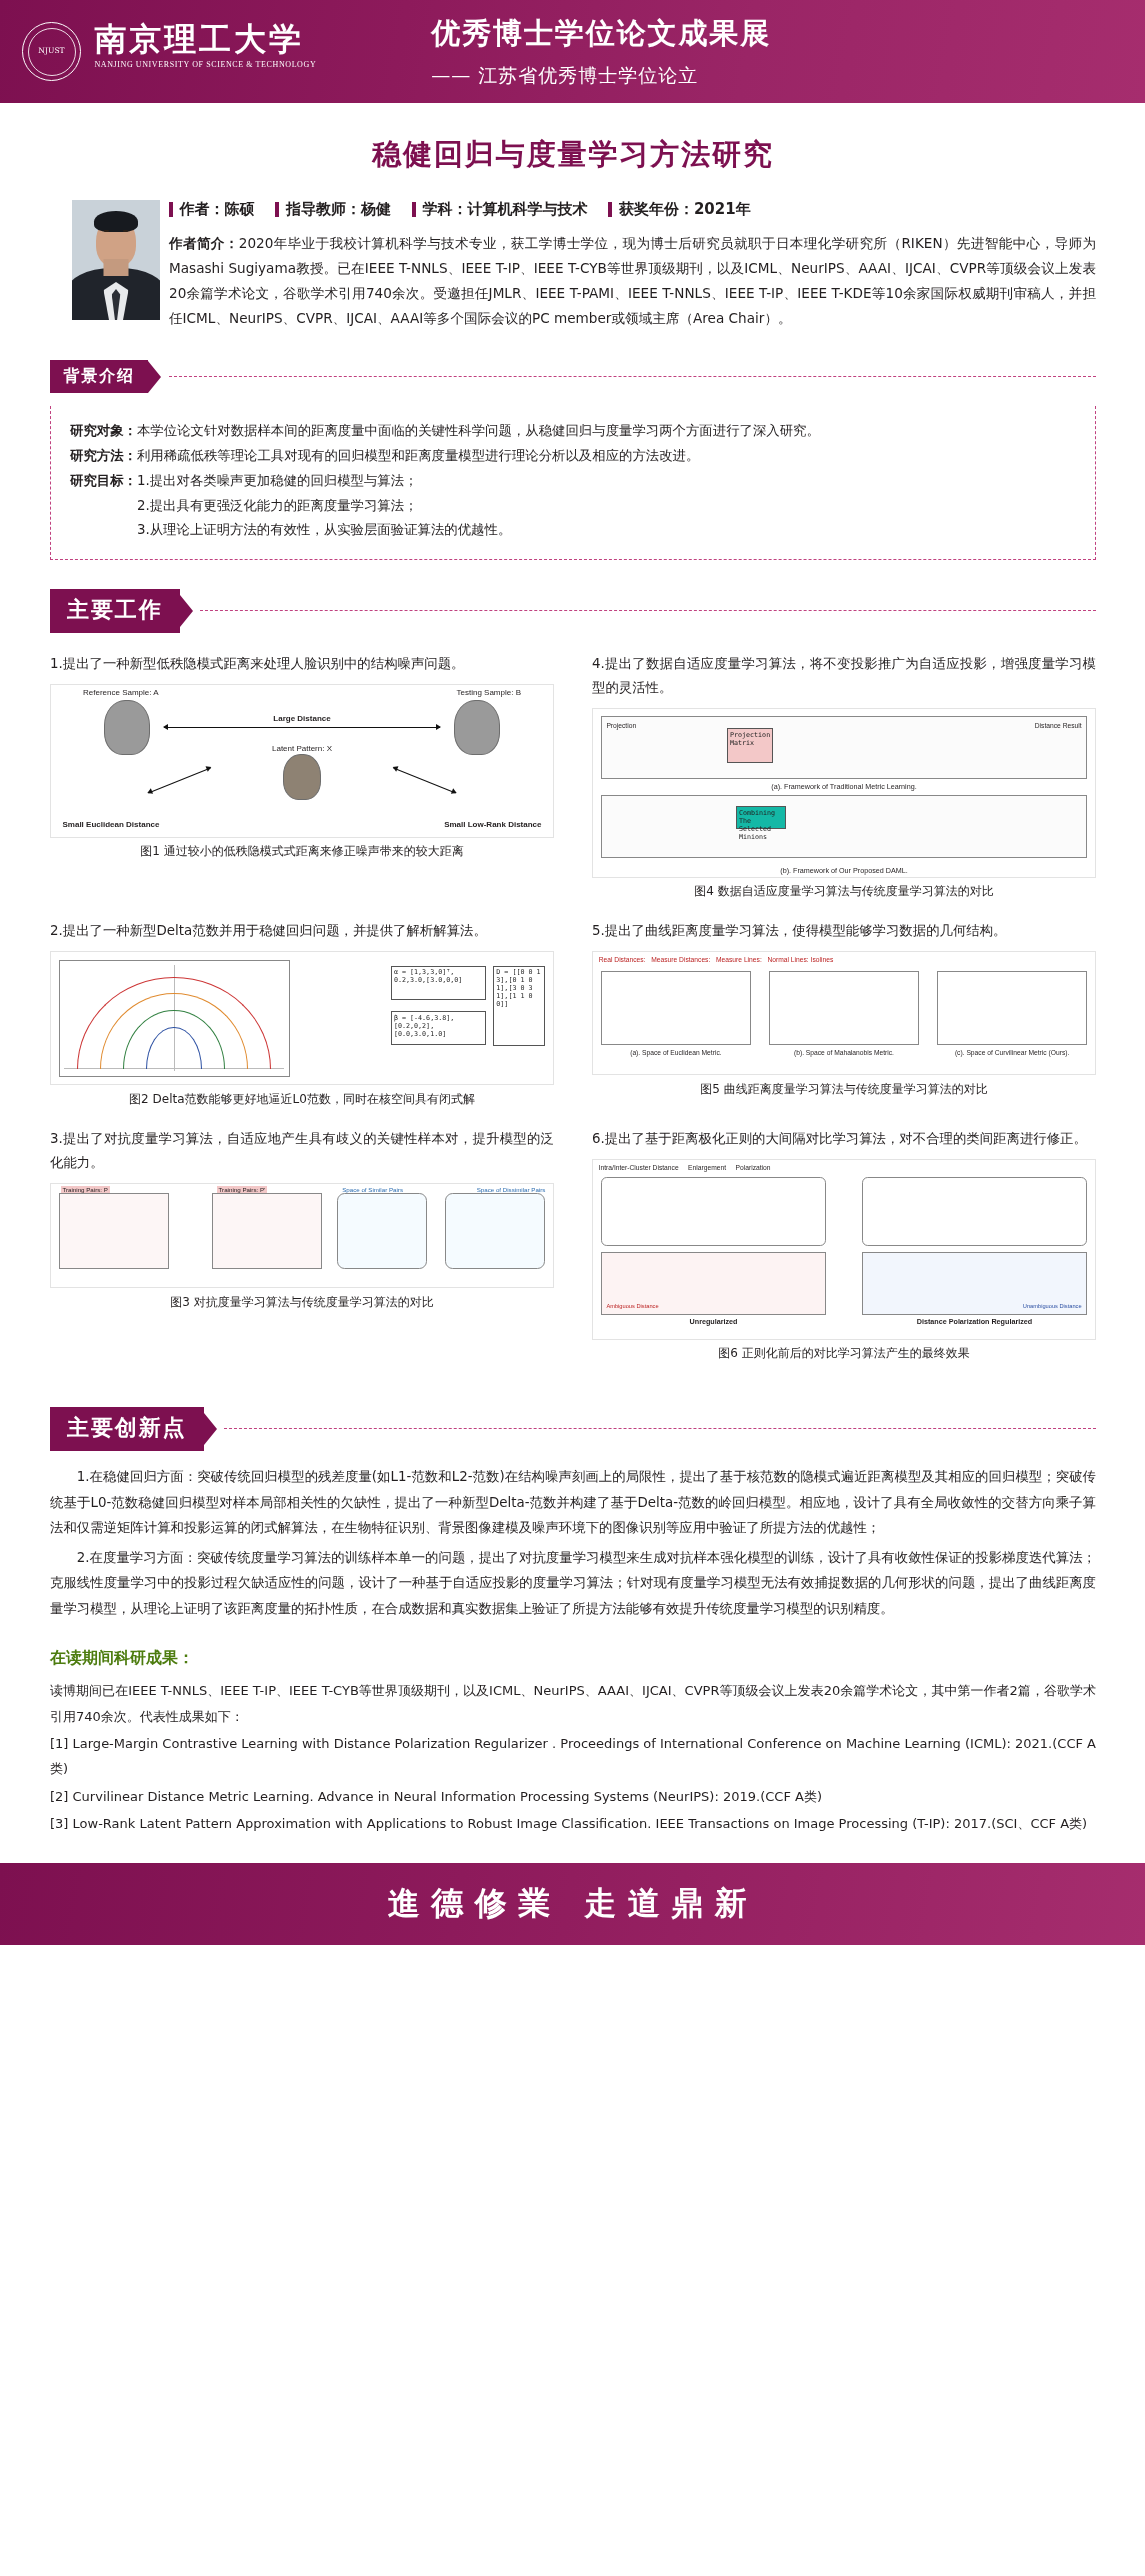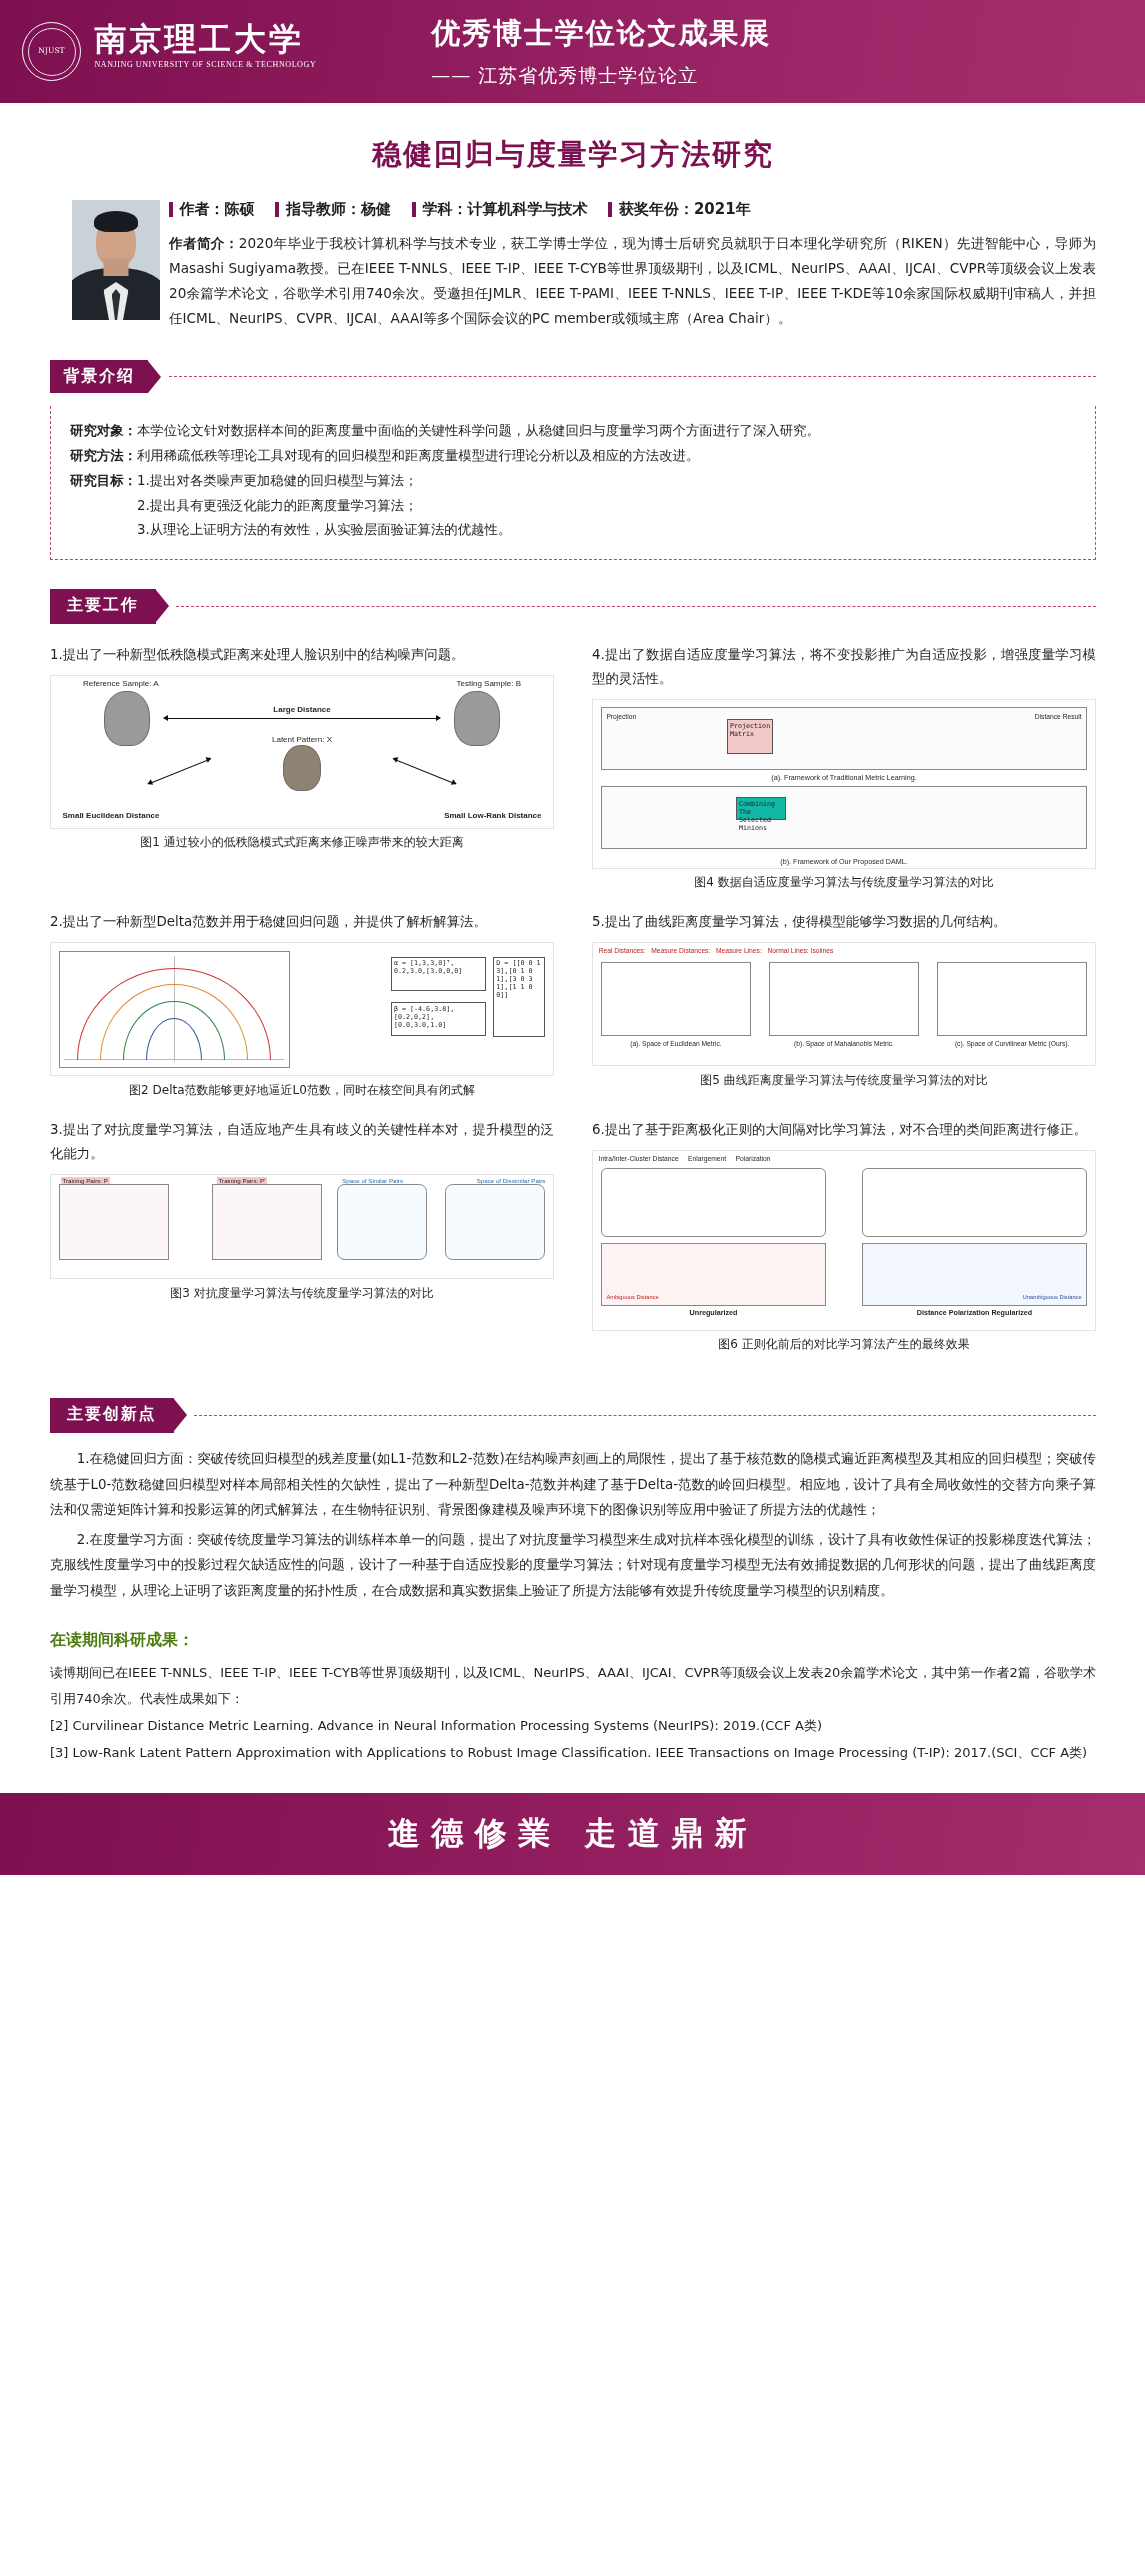--- a/index.html
+++ b/index.html
@@ -137,21 +137,21 @@
   }
   .bio b { font-weight:bold; }
 
   
   .section { padding:0 50px; }
   .sec-head {
     display:flex; align-items:center; margin:29px 0 13.4px 0;
   }
   .sec-head .tag {
     background:#7d1050; color:#fff;
-    font-size:16px; font-weight:bold;
+    font-size:22px; font-weight:bold;
     padding:6.7px 17px 7.6px 17px;
     letter-spacing:1.9px;
     position:relative;
     font-family:"DejaVu Serif", serif;
   }
   .sec-head .tag.small { font-size:16px; padding:5.7px 13.4px 6.7px 13.4px;}
   .sec-head .tri {
     width:0;height:0;
     border-top:16px solid transparent;
     border-bottom:16px solid transparent;
@@ -479,20 +479,21 @@
     <div class="innov-text">
       <p>1.在稳健回归方面：突破传统回归模型的残差度量(如L1-范数和L2-范数)在结构噪声刻画上的局限性，提出了基于核范数的隐模式遍近距离模型及其相应的回归模型；突破传统基于L0-范数稳健回归模型对样本局部相关性的欠缺性，提出了一种新型Delta-范数并构建了基于Delta-范数的岭回归模型。相应地，设计了具有全局收敛性的交替方向乘子算法和仅需逆矩阵计算和投影运算的闭式解算法，在生物特征识别、背景图像建模及噪声环境下的图像识别等应用中验证了所提方法的优越性；</p>
       <p>2.在度量学习方面：突破传统度量学习算法的训练样本单一的问题，提出了对抗度量学习模型来生成对抗样本强化模型的训练，设计了具有收敛性保证的投影梯度迭代算法；克服线性度量学习中的投影过程欠缺适应性的问题，设计了一种基于自适应投影的度量学习算法；针对现有度量学习模型无法有效捕捉数据的几何形状的问题，提出了曲线距离度量学习模型，从理论上证明了该距离度量的拓扑性质，在合成数据和真实数据集上验证了所提方法能够有效提升传统度量学习模型的识别精度。</p>
     </div>
   </div>
 
   <div class="section">
     <div class="ach-title">在读期间科研成果：</div>
     <div class="ach-body">
       <p>读博期间已在IEEE T-NNLS、IEEE T-IP、IEEE T-CYB等世界顶级期刊，以及ICML、NeurIPS、AAAI、IJCAI、CVPR等顶级会议上发表20余篇学术论文，其中第一作者2篇，谷歌学术引用740余次。代表性成果如下：</p>
+      <p>[1] Large-Margin Contrastive Learning with Distance Polarization Regularizer . Proceedings of International Conference on Machine Learning (ICML): 2021.(CCF A类)</p>
       <p>[2] Curvilinear Distance Metric Learning. Advance in Neural Information Processing Systems (NeurIPS): 2019.(CCF A类)</p>
       <p>[3] Low-Rank Latent Pattern Approximation with Applications to Robust Image Classification. IEEE Transactions on Image Processing (T-IP): 2017.(SCI、CCF A类)</p>
     </div>
   </div>
 
   <div class="footer">
     <div class="motto">進德修業 走道鼎新</div>
   </div>
 
 </div>

